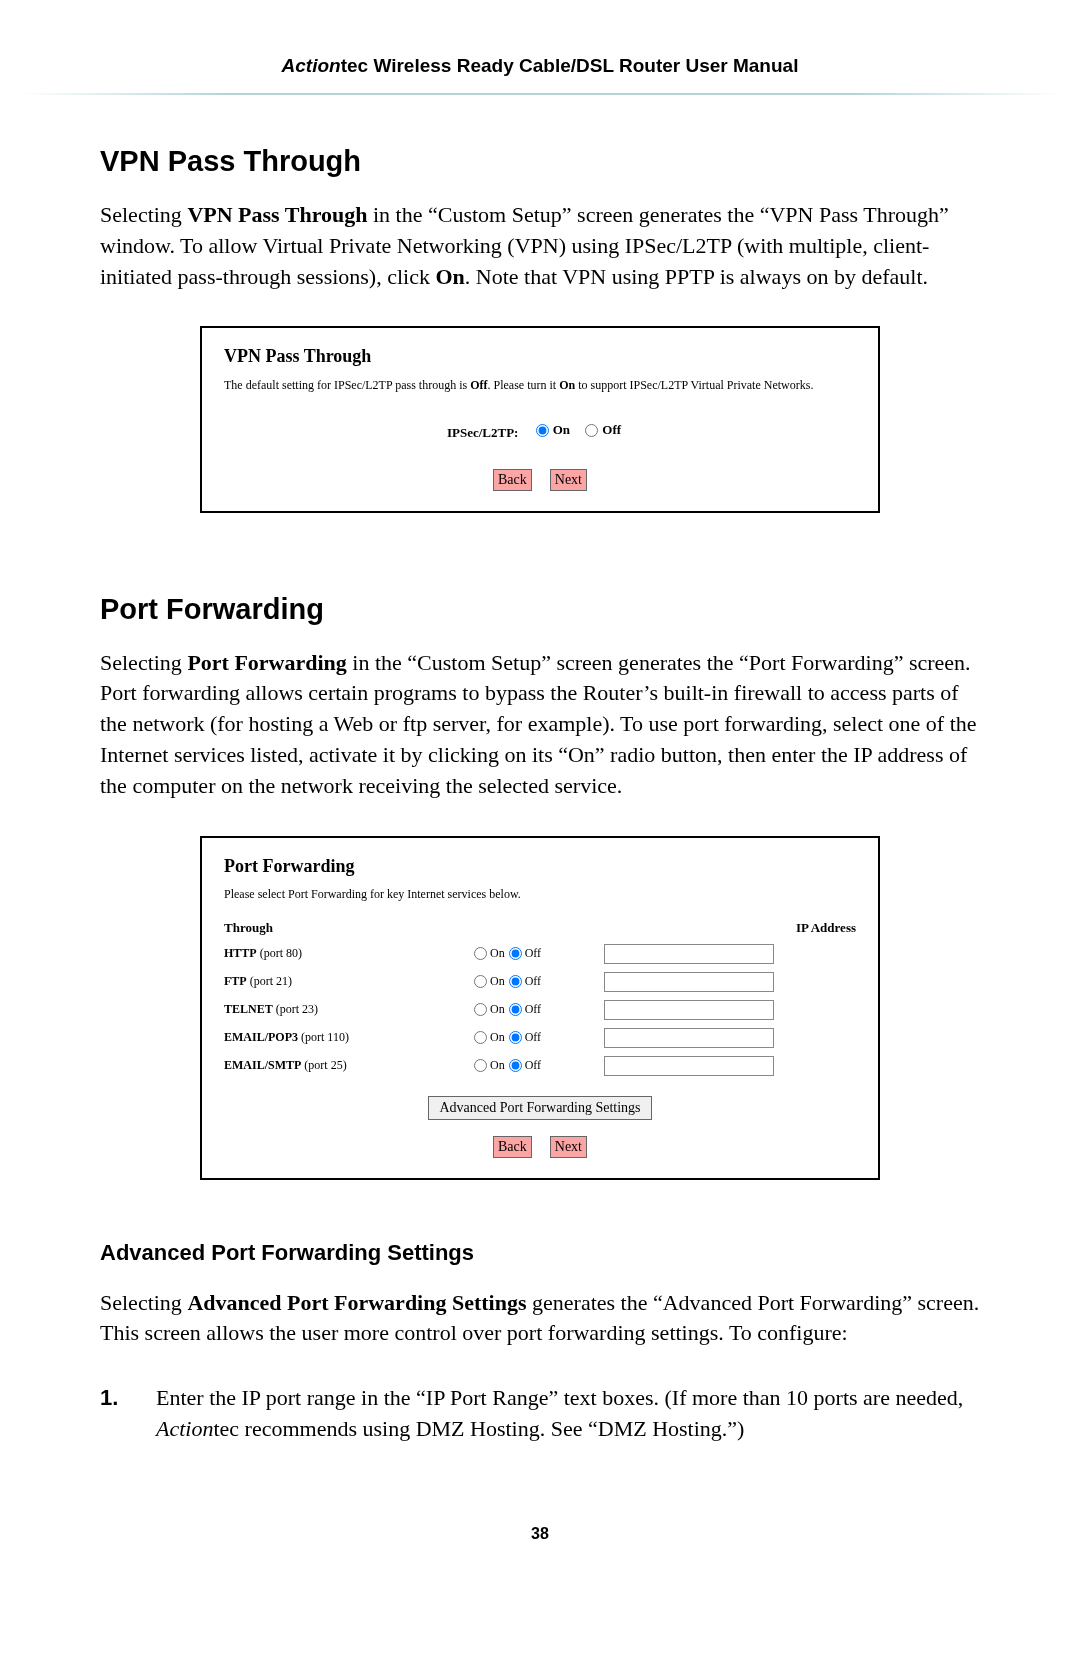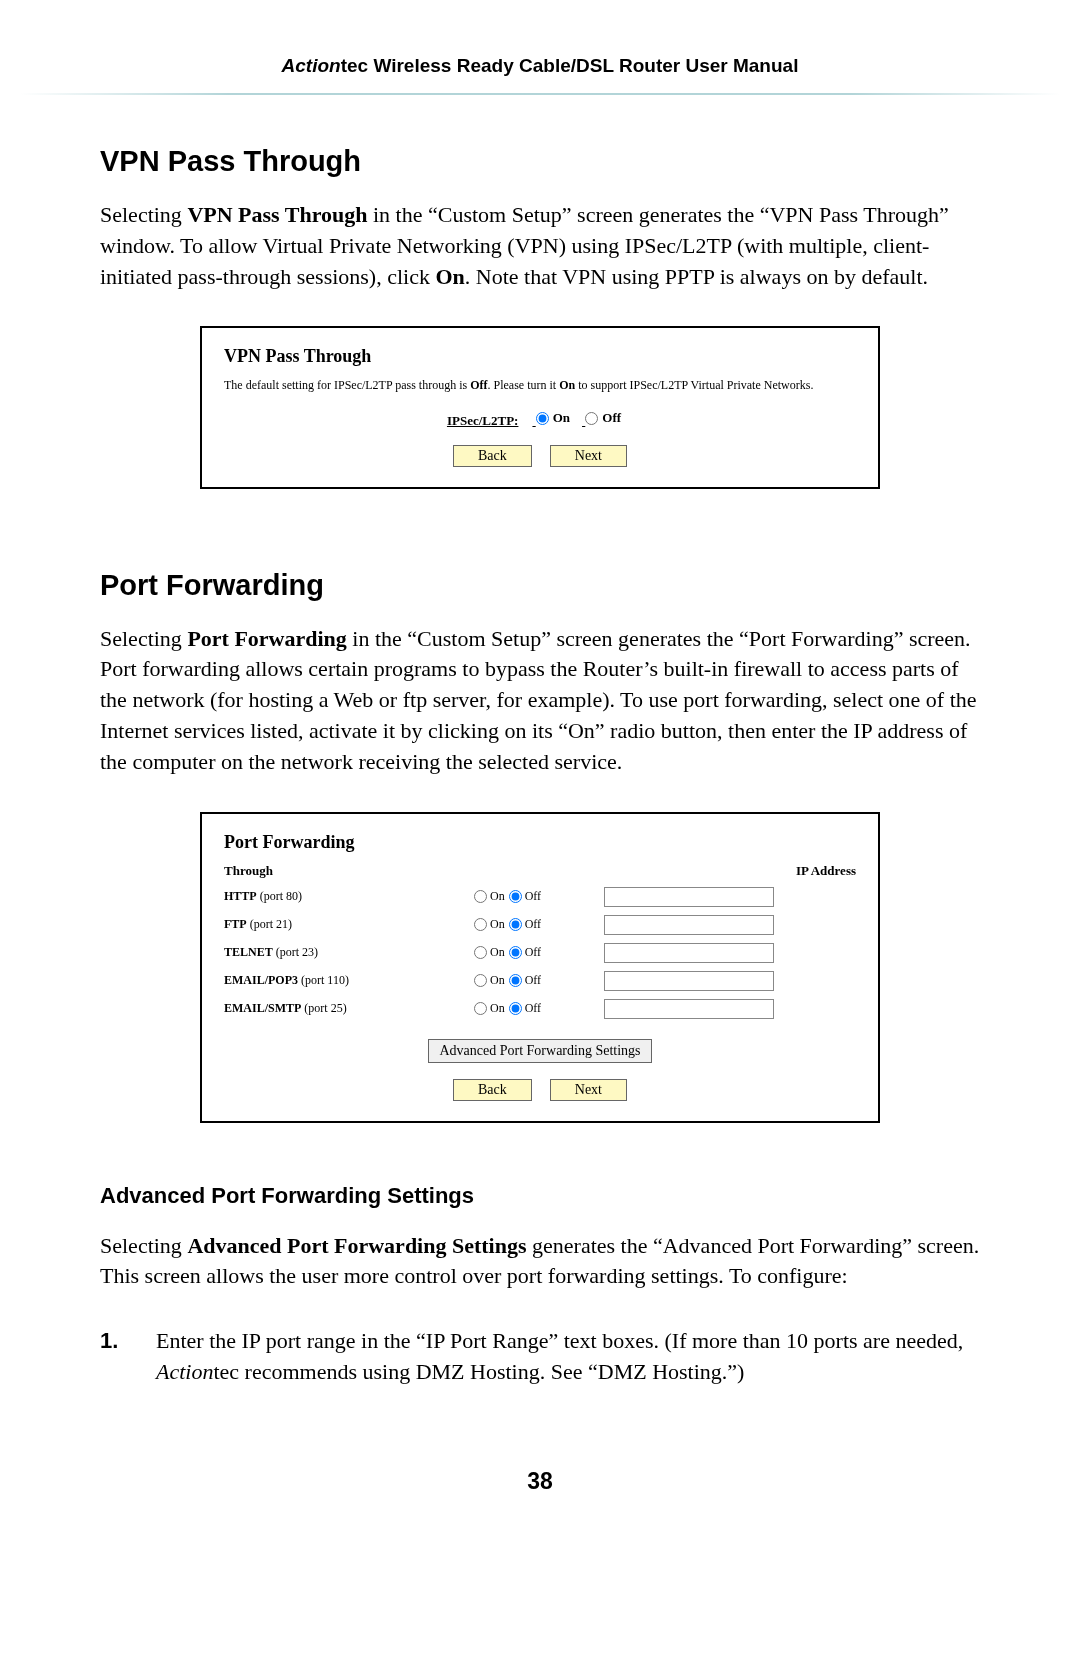--- a/index.html
+++ b/index.html
@@ -58,40 +58,39 @@
       font-size: 18px;
       margin-bottom: 10px;
     }
     .screenshot-box .small-text {
       font-size: 12px;
       line-height: 1.4;
     }
     .screenshot-box .small-text strong { font-weight: bold; }
     .radio-row {
       text-align: center;
-      margin: 16px 0;
+      margin: 28px 0;
       font-size: 13px;
-      text-decoration: underline;
     }
     .radio-row .field-label { font-weight: bold; margin-right: 14px; }
     .radio-pair { display: inline-flex; align-items: center; gap: 4px; margin-right: 12px; font-weight: bold; }
     .radio-pair input { margin: 0; }
     .screenshot-box .pptp-note {
       font-size: 12px;
       margin: 14px 0 22px;
     }
     .btn-row {
       text-align: center;
     }
     .ui-btn {
       font-family: 'Times New Roman', serif;
       font-size: 14px;
-      padding: 2px 24px;
+      padding: 2px 4px;
       border: 1px solid #666;
-      background: #fef9c3;
+      background: #fca5a5;
       cursor: pointer;
     }
     .ui-btn + .ui-btn { margin-left: 14px; }
     .pf-box {
       border: 2px solid #000;
       margin: 0 auto 60px;
       width: 680px;
       padding: 18px 22px 20px;
       font-family: 'Times New Roman', serif;
     }
@@ -169,21 +168,21 @@
     ol.steps li .txt {
       flex: 1;
       font-family: Georgia, 'Times New Roman', serif;
       margin-left: 8px;
     }
     .brand-italic2 { font-style: italic; }
     .page-num {
       text-align: center;
       font-family: Arial, Helvetica, sans-serif;
       font-weight: bold;
-      font-size: 23px;
+      font-size: 16px;
       padding: 20px 0 30px;
     }
   </style>
 </head>
 <body>
 
 <div class="page-header">
   <span class="brand-italic">Action</span><span class="brand-normal">tec</span><span class="title-rest"> Wireless Ready Cable/DSL Router User Manual</span>
 </div>
 <hr class="hr-teal">
@@ -217,20 +216,21 @@
     </div>
   </div>
 
   <h2>Port Forwarding</h2>
   <p class="body-text">
     <span>Selecting </span><strong>Port Forwarding</strong><span> in the “Custom Setup” screen generates the “Port Forwarding” screen. Port forwarding allows certain programs to bypass the Router’s built-in firewall to access parts of the network (for hosting a Web or ftp server, for example). To use port forwarding, select one of the Internet services listed, activate it by clicking on its “On” radio button, then enter the IP address of the computer on the network receiving the selected service.</span>
   </p>
 
   <div class="pf-box">
     <div class="box-title">Port Forwarding</div>
+    <div class="instr">Please select Port Forwarding for key Internet services below.</div>
 
     <div class="pf-table">
       <div class="pf-head">
         <div class="col-svc">Through</div>
         <div class="col-radio"></div>
         <div class="col-ip">IP  Address</div>
       </div>
 
       <div class="pf-row">
         <div class="col-svc"><strong>HTTP</strong> <span>(port 80)</span></div>

